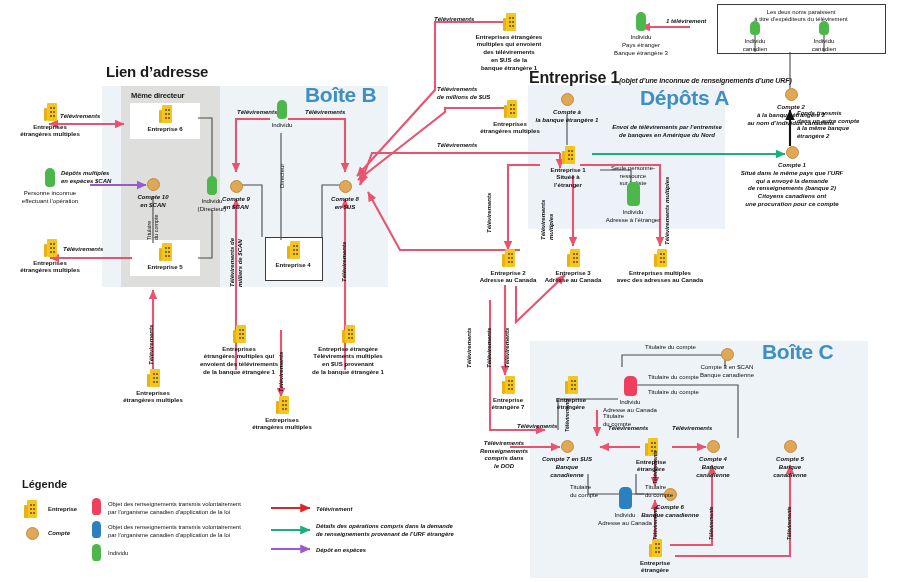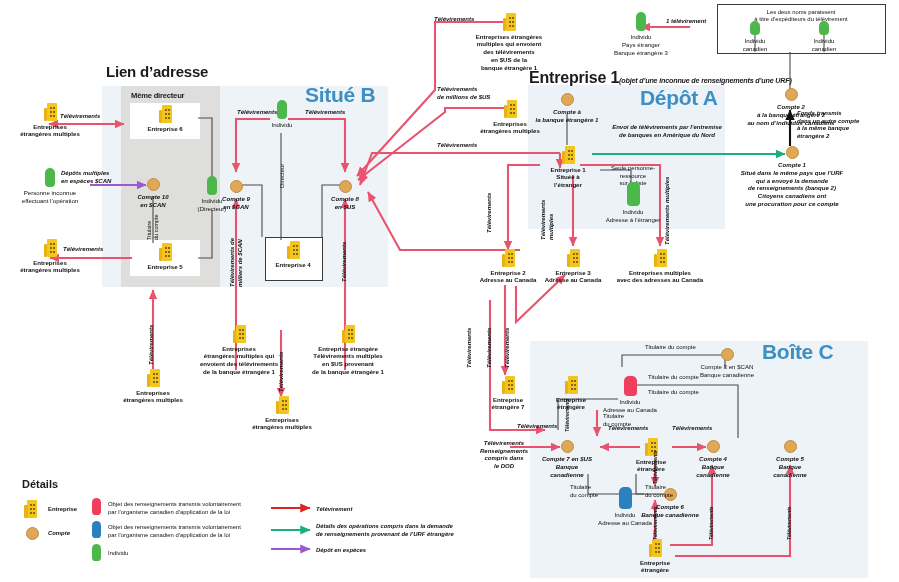--- a/index.html
+++ b/index.html
@@ -153,22 +153,22 @@
       <path d="M622,367 L622,355 L725,355 L725,368"></path>
       <path d="M636,385 L738,385 L738,438"></path>
       <path d="M618,399 L558,399 L558,430"></path>
       <path d="M588,474 L588,494 L644,494"></path>
       <path d="M636,474 L636,494 L668,494"></path>
     </g>
   </svg>
 
   <div class="hdr hdr-addr" style="left:106px;top:63px;">Lien d’adresse</div>
   <div class="hdr" style="left:131px;top:91px;font-size:7.6px;">Même directeur</div>
-  <div class="boite" style="left:305px;top:83px;">Situé B</div>
-  <div class="boite" style="left:640px;top:86px;">Dépôt A</div>
+  <div class="boite" style="left:305px;top:83px;">Boîte B</div>
+  <div class="boite" style="left:640px;top:86px;">Dépôts A</div>
   <div class="boite" style="left:762px;top:340px;">Boîte C</div>
   <div class="hdr hdr-ent1" style="left:529px;top:69px;white-space:nowrap;">
     <span>Entreprise 1</span><span class="sub">(objet d’une inconnue de renseignements d’une URF)</span>
   </div>
 
   <div class="node" style="left:12px;top:103px;width:76px;">
     <div class="ent">
         <i class="body"></i>
         <i class="wing"></i>
         <i class="w1"></i>
@@ -645,21 +645,21 @@
 du compte</div>
 
   <div class="lbl vert" style="left:564px;top:432px;transform:rotate(-90deg);font-size:5px;">Télévirements</div>
   <div class="lbl" style="left:608px;top:425px;">Télévirements</div>
   <div class="lbl" style="left:672px;top:425px;">Télévirements</div>
   <div class="lbl vert" style="left:652px;top:484px;transform:rotate(-90deg);font-size:5px;">Télévirements</div>
   <div class="lbl vert" style="left:652px;top:540px;transform:rotate(-90deg);font-size:5px;">Télévirements</div>
   <div class="lbl vert" style="left:708px;top:540px;transform:rotate(-90deg);font-size:5px;">Télévirements</div>
   <div class="lbl vert" style="left:786px;top:540px;transform:rotate(-90deg);font-size:5px;">Télévirements</div>
 
-  <div class="legend-title" style="left:22px;top:478px;">Détails</div>
+  <div class="legend-title" style="left:22px;top:478px;">Légende</div>
 
   <div class="lg-gl" style="left:24px;top:500px;">
     <div class="ent" style="margin:0;">
         <i class="body"></i>
         <i class="wing"></i>
         <i class="w1"></i>
         <i class="w2"></i>
         <i class="w3"></i>
         <i class="w4"></i>
         <i class="w5"></i>

